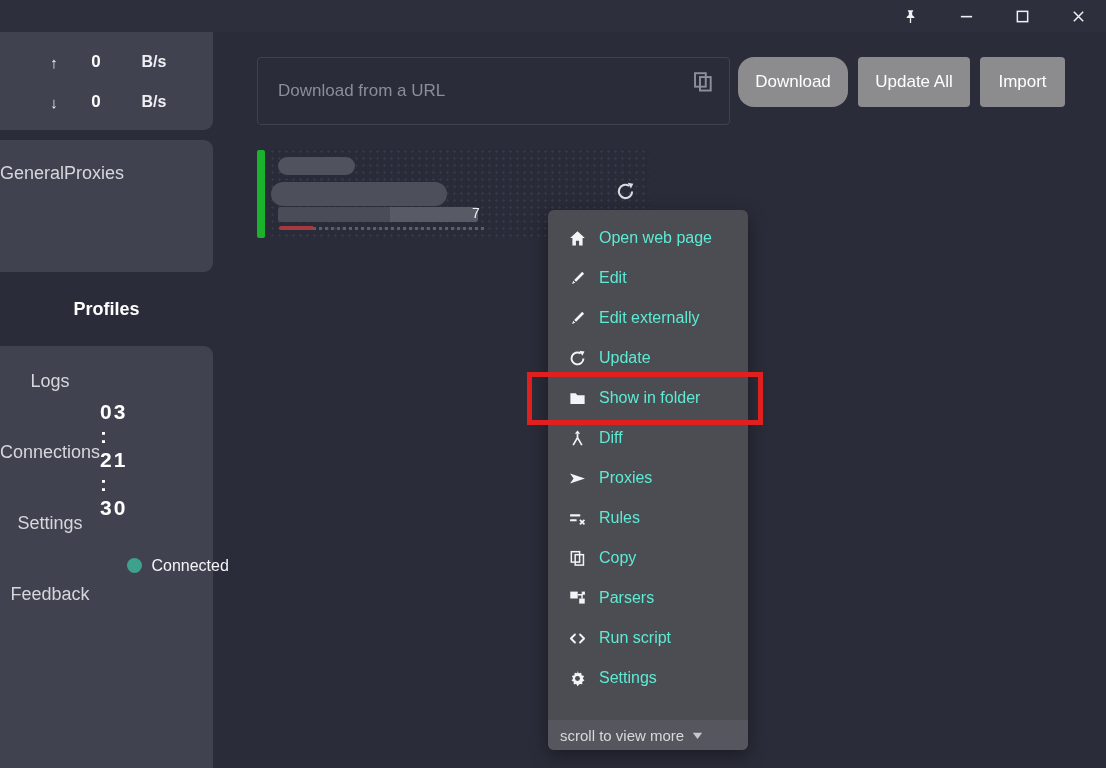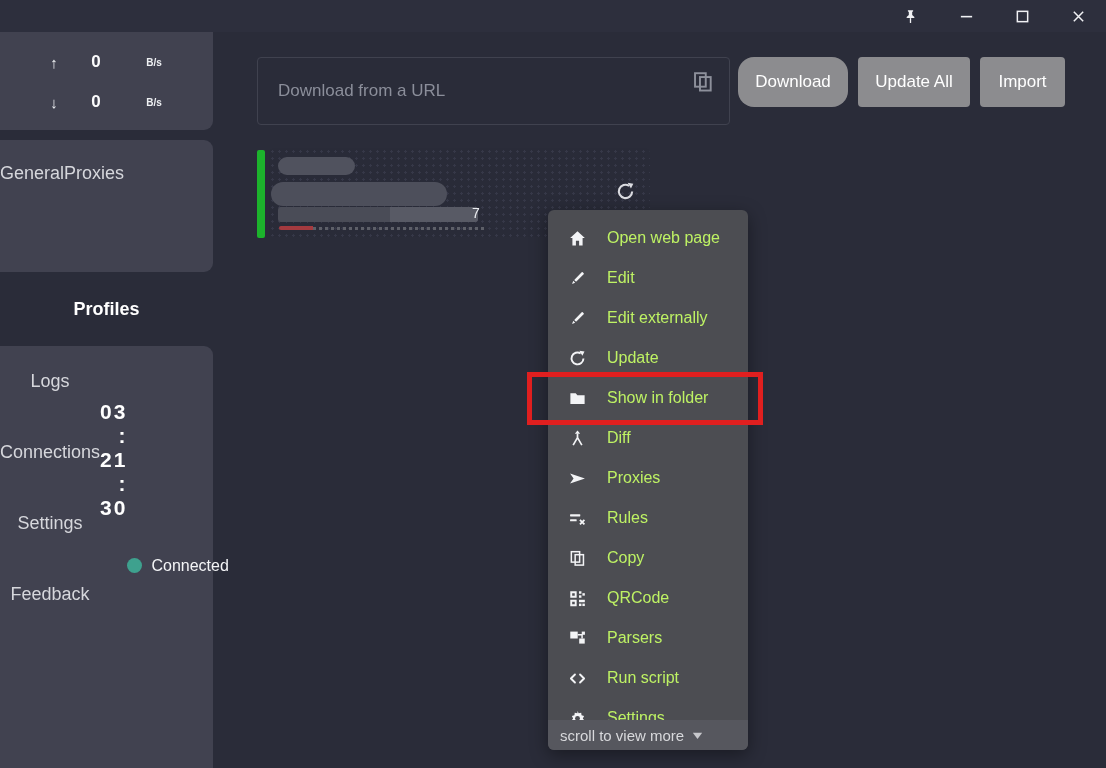--- a/index.html
+++ b/index.html
@@ -15,29 +15,29 @@
   .tb-icons { position:absolute; right:0; top:0; height:32px; display:flex; }
   .tb-btn { width:56px; height:32px; display:flex; align-items:center; justify-content:center; color:#f0f1f4; cursor:default; }
   .tb-btn svg { width:15px; height:15px; }
   
   .sidebar { position:absolute; left:0; top:32px; width:213px; height:736px; display:flex; flex-direction:column; z-index:2; }
   .panel { background:#414250; }
   .speed-panel { height:98px; border-radius:0 0 9px 0; padding-top:10px; }
   .speed-row { height:40px; display:flex; align-items:center; padding-left:40px; }
   .speed-arrow { width:28px; text-align:center; font-size:15px; color:#eef0f3; }
   .speed-value { width:56px; text-align:center; font-size:17px; font-weight:bold; color:#fcfcfd; }
-  .speed-unit { width:60px; text-align:center; font-size:10px; font-weight:bold; color:#eef0f3; }
+  .speed-unit { width:60px; text-align:center; font-size:16px; font-weight:bold; color:#eef0f3; }
   .side-gap { height:10px; background:transparent; }
   .panel-a { height:132px; border-radius:0 9px 9px 0; display:flex; flex-direction:row; }
   .nav-item { height:66px; line-height:66px; text-align:center; font-size:18px; color:#d6d7dc; cursor:default; }
   .nav-active { height:74px; line-height:74px; text-align:center; font-size:18px; font-weight:bold; color:#ffffff; background:transparent; }
   .panel-b { flex:1; border-radius:0 9px 0 0; display:flex; flex-direction:row; }
   .panel-b .nav-item { height:71px; line-height:71px; }
   .side-divider { height:1px; background:#585a64; margin-top:4px; }
-  .timer { margin-top:54px; text-align:right; font-size:21px; font-weight:bold; color:#ffffff; letter-spacing:2px; }
+  .timer { margin-top:54px; text-align:left; font-size:21px; font-weight:bold; color:#ffffff; letter-spacing:2px; }
   .status-row { margin-top:17px; display:flex; align-items:center; justify-content:center; gap:9px; }
   .status-dot { width:15px; height:15px; border-radius:50%; }
   .status-label { font-size:16px; color:#f4f5f7; }
   
   .url-wrap { position:absolute; left:257px; top:57px; width:473px; height:68px; z-index:1; }
   .url-input { width:100%; height:100%; background:transparent; border:1px solid #40424f; border-radius:4px; color:#dfe1e6; font-size:17px; font-family:"Liberation Sans",sans-serif; padding:0 48px 0 20px; outline:none; }
   .url-input::placeholder { color:#8b8e9a; }
   .url-copy { position:absolute; right:16px; top:14px; width:22px; height:22px; color:#8d909b; }
   .toolbar-btn { position:absolute; top:57px; height:50px; background:#8c8c8f; border:none; border-radius:4px; color:#ffffff; font-size:17px; font-family:"Liberation Sans",sans-serif; cursor:default; }
   .btn-download { left:738px; width:110px;border-radius:16px; }
@@ -58,21 +58,21 @@
   .bar-line { position:absolute; left:10px; top:78px; width:205px; height:4px; display:flex; }
   .bar-red { width:34px; height:4px; background:#a43a3f; border-radius:2px 0 0 2px; }
   .bar-dots { flex:1; height:3px; margin-top:1px; background:repeating-linear-gradient(90deg,#5d5f68 0 3px, transparent 3px 6px); }
   .card-refresh { position:absolute; right:15px; top:34px; width:19px; height:19px; color:#dadbe0; }
   
   .menu { position:absolute; left:548px; top:210px; width:200px; height:540px; background:#4c4d52; border-radius:6px;
           box-shadow:0 5px 18px rgba(0,0,0,0.4); overflow:hidden; padding-top:8px; z-index:5; }
   .menu-item { height:40px; display:flex; align-items:center; padding-left:21px; cursor:default; }
   .menu-icon { width:18px; height:18px; color:#f3f4f6; flex:0 0 18px; display:flex; align-items:center; }
   .menu-icon svg { width:17px; height:17px; }
-  .menu-label { margin-left:20px; font-size:16px; color:#bef264; white-space:nowrap; }
+  .menu-label { margin-left:12px; font-size:16px; color:#5eead4; white-space:nowrap; }
   .menu-footer { position:absolute; left:0; right:0; bottom:0; height:30px; background:#56575e; display:flex; align-items:center; padding-left:12px; gap:8px; }
   .menu-footer-label { font-size:15px; color:#d8d9dc; }
   .menu-footer svg { width:11px; height:9px; color:#c7c8cc; }
   
   .annotation-box { position:absolute; left:527px; top:372px; width:236px; height:53px; border:5px solid #e01f1f; z-index:10; pointer-events:none; }
   svg { display:block; }
 </style>
 </head>
 <body>
 
@@ -251,35 +251,20 @@
           <svg viewBox="0 0 16 16" fill="none" stroke="currentColor" stroke-width="1.4">
             <rect x="2.2" y="1.6" width="7.8" height="9.8"></rect>
             <rect x="5.8" y="4.4" width="7.8" height="9.8"></rect>
           </svg>
         </span>
         <span class="menu-label">Copy</span>
       </div>
       <div class="menu-item">
         <span class="menu-icon">
           <svg viewBox="0 0 16 16" fill="currentColor">
-            <path d="M1.2 1.2 h6 v6 h-6 Z M3 3 v2.4 h2.4 V3 Z" fill-rule="evenodd"></path>
-            <path d="M1.2 9.2 h6 v6 h-6 Z M3 11 v2.4 h2.4 V11 Z" fill-rule="evenodd"></path>
-            <rect x="9.4" y="1.2" width="2.3" height="2.3"></rect>
-            <rect x="12.6" y="3" width="2.3" height="2.3"></rect>
-            <rect x="9.4" y="5" width="2.3" height="2.3"></rect>
-            <rect x="9.4" y="9.2" width="5.5" height="2.3"></rect>
-            <rect x="9.4" y="12.8" width="2.3" height="2.3"></rect>
-            <rect x="12.6" y="12.8" width="2.3" height="2.3"></rect>
-          </svg>
-        </span>
-        <span class="menu-label">QRCode</span>
-      </div>
-      <div class="menu-item">
-        <span class="menu-icon">
-          <svg viewBox="0 0 16 16" fill="currentColor">
             <rect x="1.2" y="1.5" width="7" height="6.5"></rect>
             <path d="M8.2 4.5 H12.3 V8" fill="none" stroke="currentColor" stroke-width="1.4"></path>
             <rect x="9.6" y="8" width="5.2" height="4.8"></rect>
             <rect x="12" y="1.5" width="3" height="3"></rect>
           </svg>
         </span>
         <span class="menu-label">Parsers</span>
       </div>
       <div class="menu-item">
         <span class="menu-icon">

